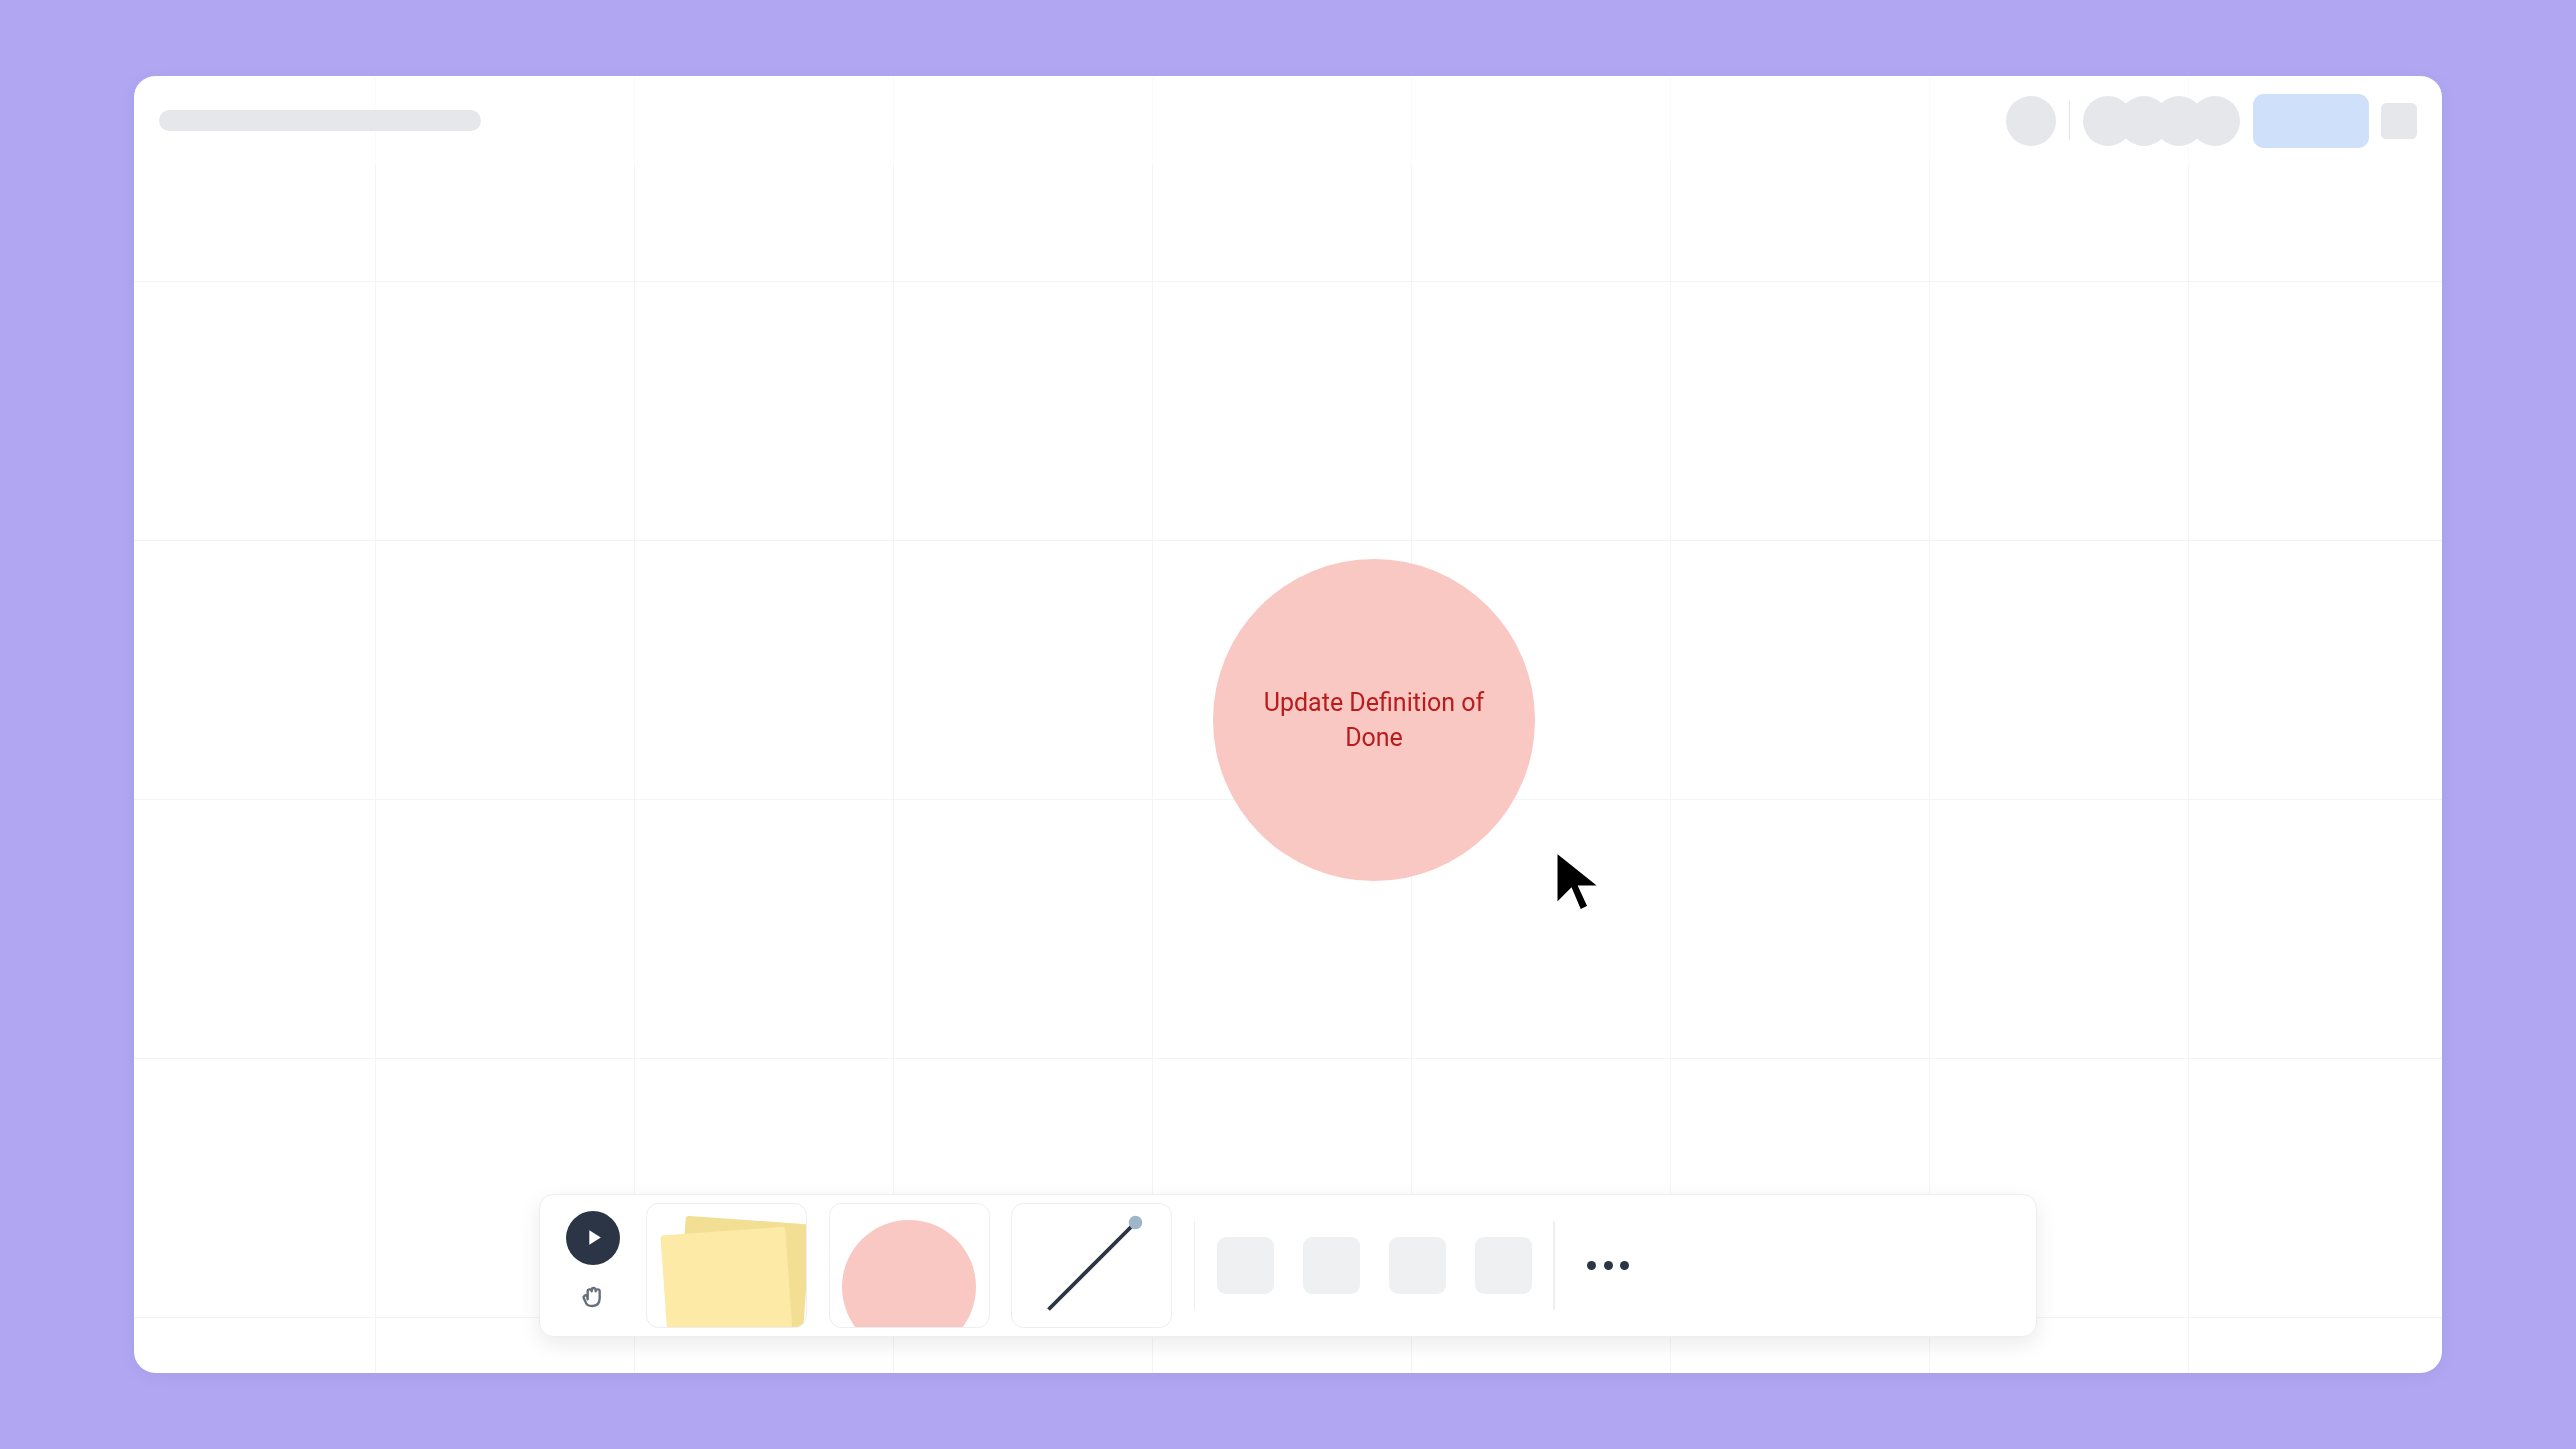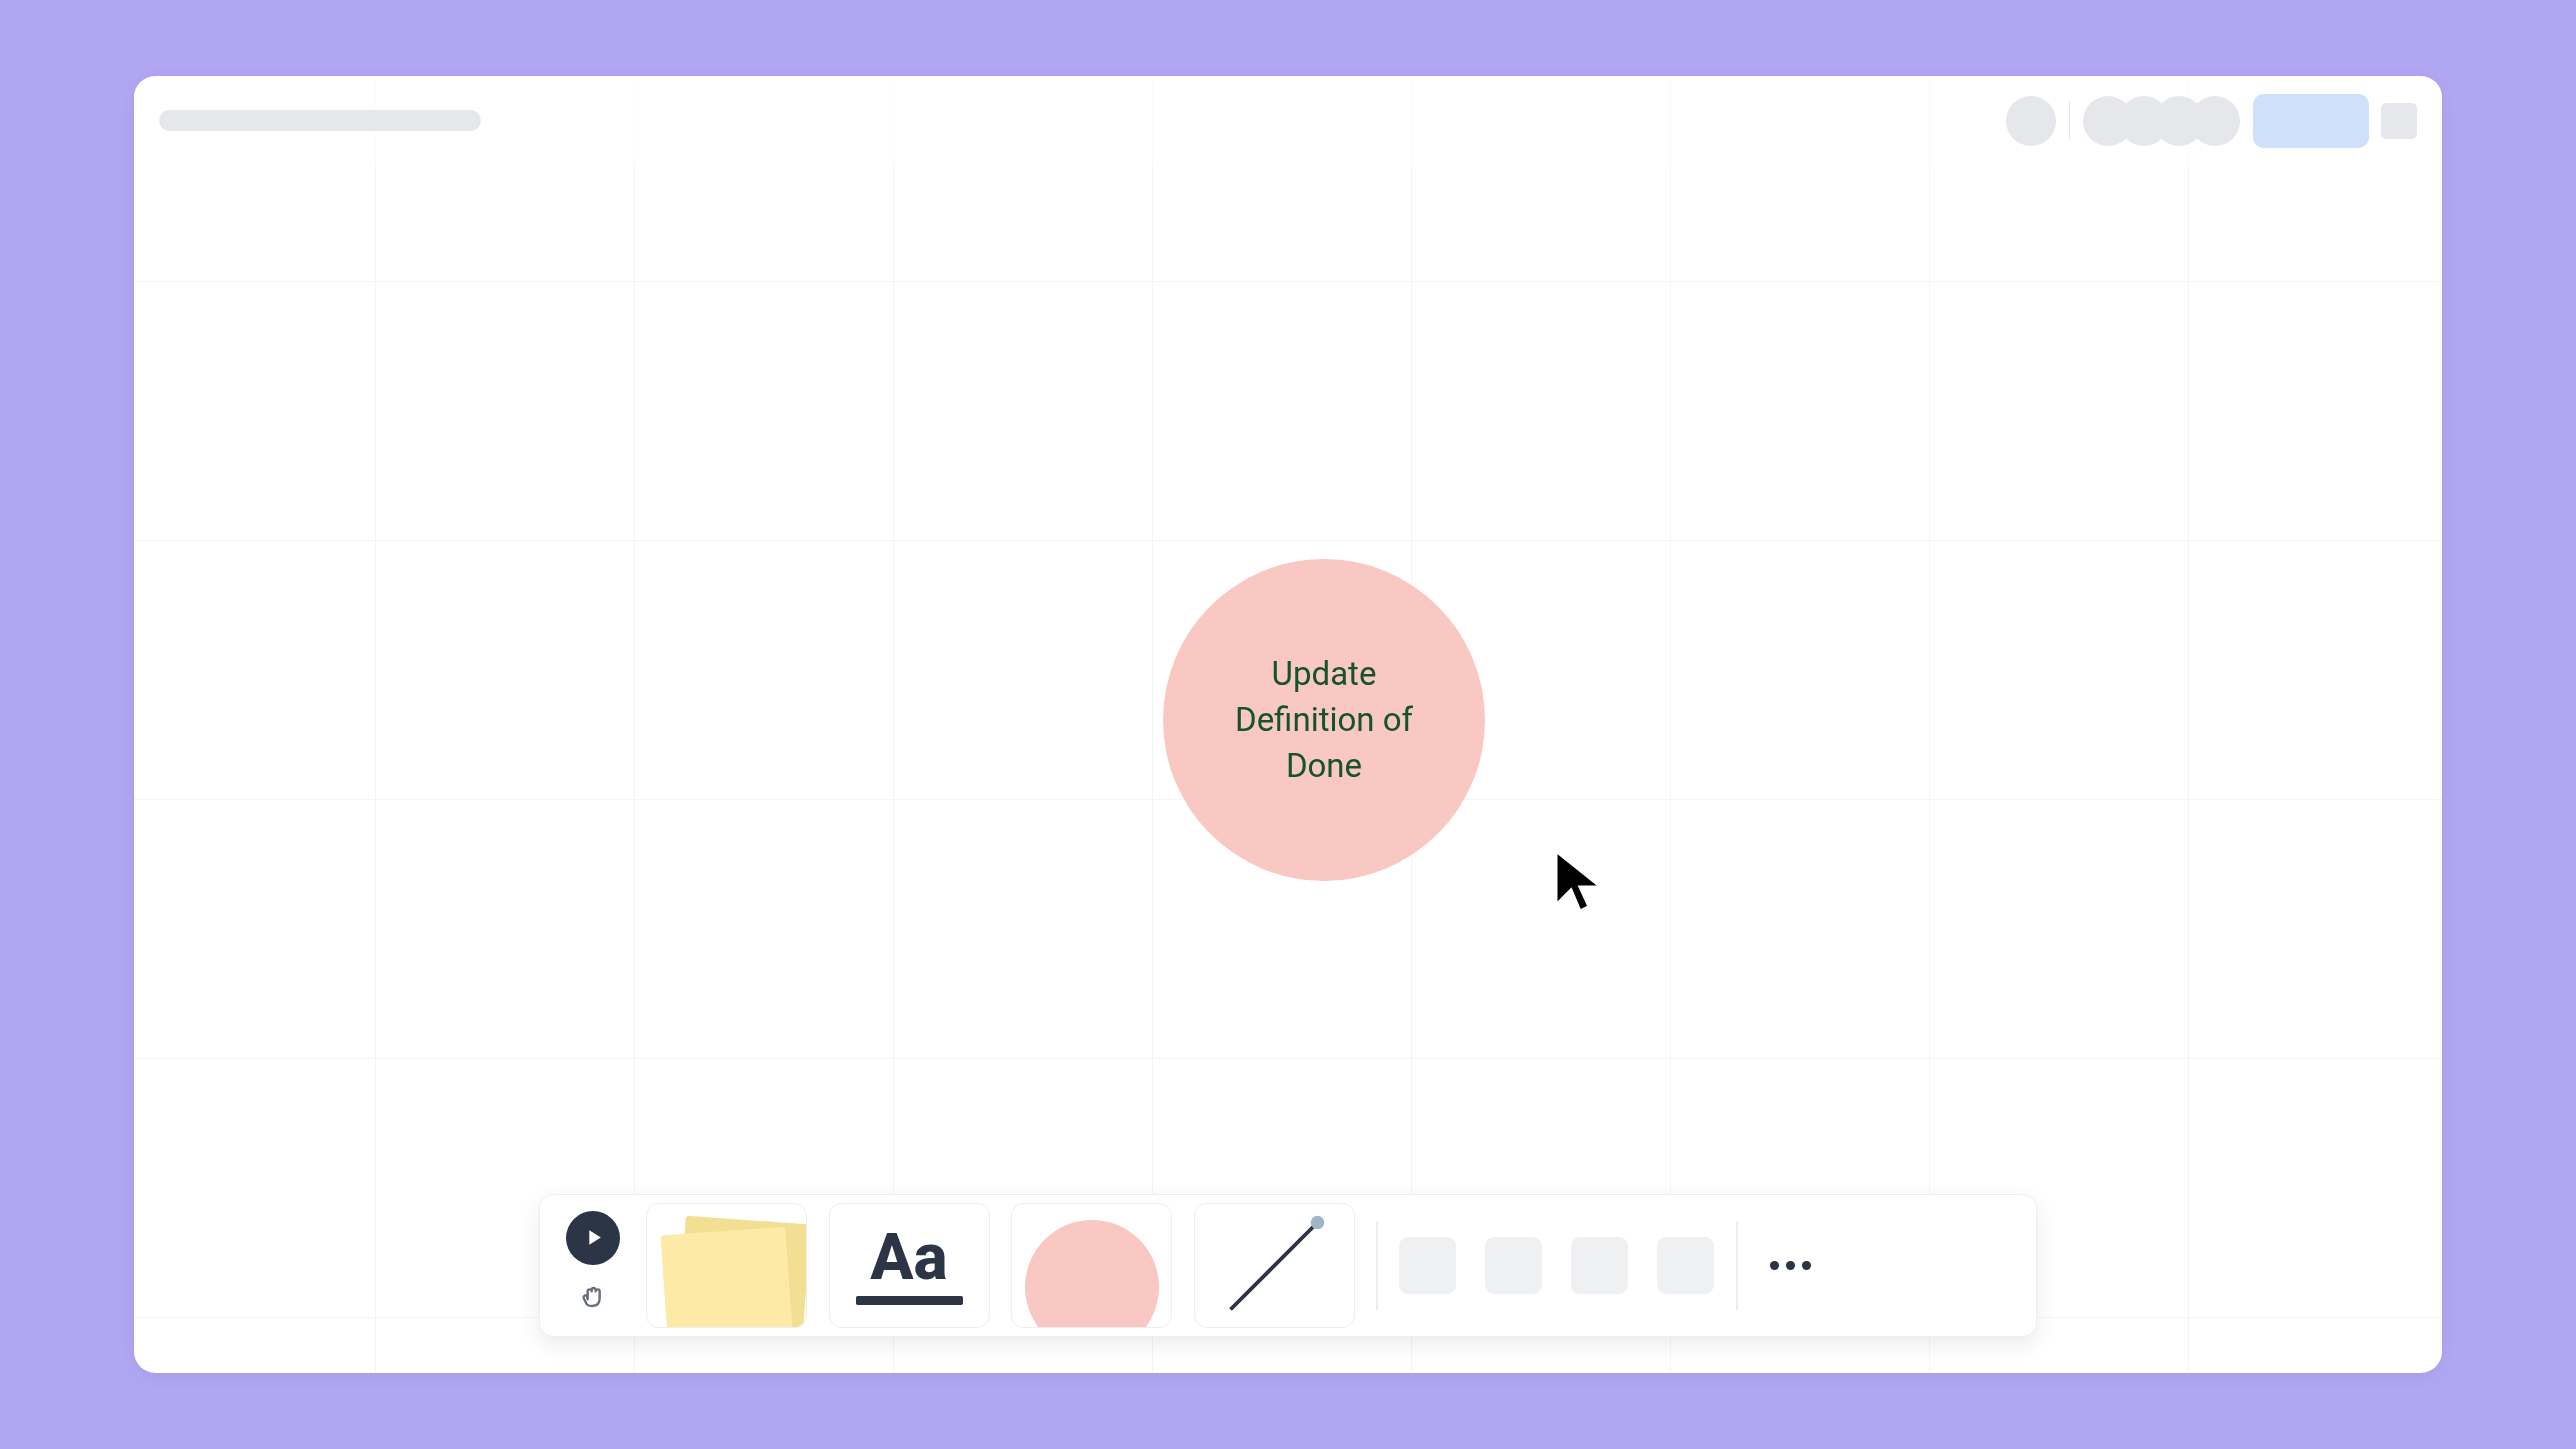--- a/index.html
+++ b/index.html
@@ -77,30 +77,30 @@
   .menu-square {
     width: 36px; height: 36px;
     background: #e5e7eb;
     border-radius: 5.4px;
   }
 
   
   .canvas-circle {
     position: absolute;
     top: 483px;
-    left: 1029px;
+    left: 1079px;
     width: 322px; height: 322px;
     border-radius: 50%;
     background: #fac8c3;
     display: flex;
     align-items: center;
     justify-content: center;
     text-align: center;
-    color: #14532d;
-    font-size: 33px;
+    color: #b91c1c;
+    font-size: 25px;
     line-height: 1.4;
     padding: 36px;
   }
   .cursor {
     position: absolute;
     top: 769px;
     left: 1413px;
     width: 72px;
     height: 72px;
   }
@@ -279,26 +279,20 @@
       </div>
     </div>
 
     <div class="tool-slot">
       <div class="sticky-preview">
         <div class="note back"></div>
         <div class="note front"></div>
       </div>
     </div>
 
-    <div class="tool-slot">
-      <div class="text-tool">
-        <div class="aa">Aa</div>
-        <div class="underline"></div>
-      </div>
-    </div>
 
     <div class="tool-slot">
       <div class="shape-tool">
         <div class="circ"></div>
       </div>
     </div>
 
     <div class="tool-slot">
       <div class="line-tool">
         <svg viewBox="0 0 120 120" width="116" height="116">

